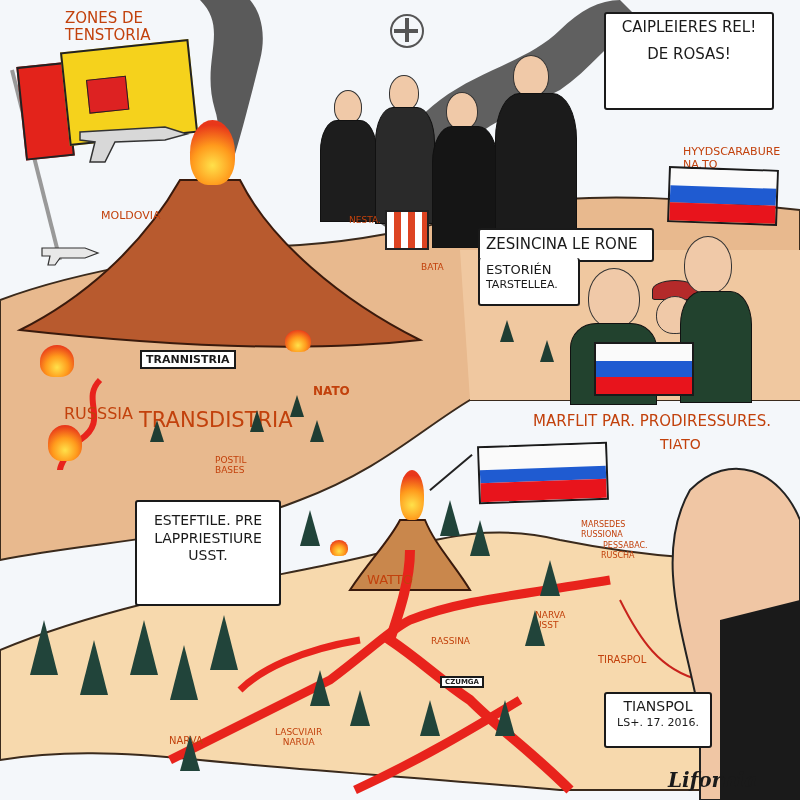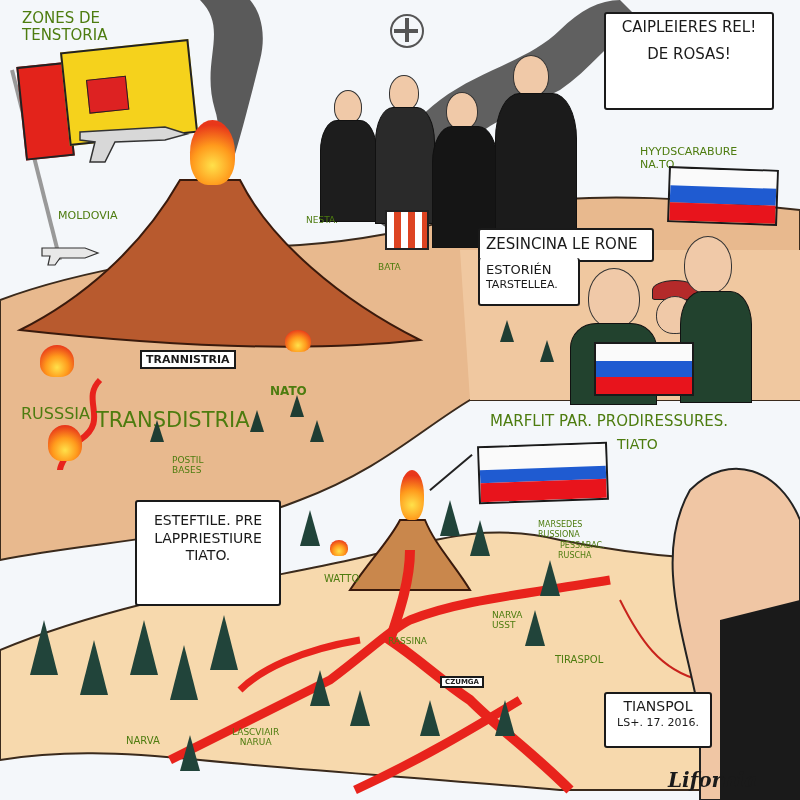--- a/index.html
+++ b/index.html
@@ -1,18 +1,18 @@
 <!DOCTYPE html>
 <html><head>
 <meta charset="utf-8">
 <style>
   html,body{margin:0;padding:0;background:#fff;}
   #canvas{position:relative;width:800px;height:800px;overflow:hidden;background:#f4f7fa;font-family:"DejaVu Sans",sans-serif;color:#1a1a1a;}
   .abs{position:absolute;}
-  .lbl{position:absolute;font-family:"DejaVu Sans",sans-serif;text-transform:uppercase;color:#4d7c0f;line-height:1.15;white-space:nowrap;}
+  .lbl{position:absolute;font-family:"DejaVu Sans",sans-serif;text-transform:uppercase;color:#c2410c;line-height:1.15;white-space:nowrap;margin-left:43px;}
   .bubble{position:absolute;background:#fff;border:2px solid #1a1a1a;border-radius:3px;text-align:center;font-family:"DejaVu Sans",sans-serif;color:#1a1a1a;line-height:1.25;}
   .sign{position:absolute;background:#fff;border:2px solid #1a1a1a;font-weight:bold;font-family:"DejaVu Sans",sans-serif;font-size:11px;padding:1px 4px;}
   .flag{position:absolute;border:2px solid #1a1a1a;overflow:hidden;}
   .ru-w{background:#fafafa;}
   .ru-b{background:#1f5bd1;}
   .ru-r{background:#e8141c;}
   .person{position:absolute;}
   .head{position:absolute;border-radius:50% 50% 45% 45%;background:#f0c9a8;border:1.5px solid #333;}
   .suit{position:absolute;border-radius:30% 30% 0 0;border:1.5px solid #111;}
   .tree{position:absolute;width:0;height:0;border-left:7px solid transparent;border-right:7px solid transparent;border-bottom:22px solid #1f3d33;}
@@ -164,24 +164,24 @@
   <div class="abs" style="left:450px;top:445px;width:2px;height:55px;background:#222;transform:rotate(50deg);"></div>
   <div class="flag" style="left:478px;top:444px;width:126px;height:54px;transform:rotate(-2deg);">
     <div class="ru-w" style="height:22px"></div>
       <div class="ru-b" style="height:13px"></div>
       <div class="ru-r" style="height:19px"></div>
   </div>
 
   <div class="bubble" style="left:135px;top:500px;width:142px;height:92px;font-size:14px;padding-top:10px;">
     <div>ESTEFTILE. PRE</div>
     <div>LAPPRIESTIURE</div>
-    <div>TIATO.</div>
-  </div>
-
-  <div class="lbl" style="left:324px;top:573px;font-size:10px;">WATTO</div>
+    <div>USST.</div>
+  </div>
+
+  <div class="lbl" style="left:324px;top:573px;font-size:13px;">WATTO</div>
   <div class="lbl" style="left:538px;top:520px;font-size:8px;line-height:1.3;">
     <div>MARSEDES</div>
     <div>RUSSIONA</div>
     <div style="padding-left:22px">PESSABAC.</div>
     <div style="padding-left:20px">RUSCHA</div>
   </div>
   <div class="lbl" style="left:388px;top:636px;font-size:9px;">RASSINA</div>
   <div class="lbl" style="left:492px;top:610px;font-size:9px;">
     <div>NARVA</div>
     <div>USST</div>

